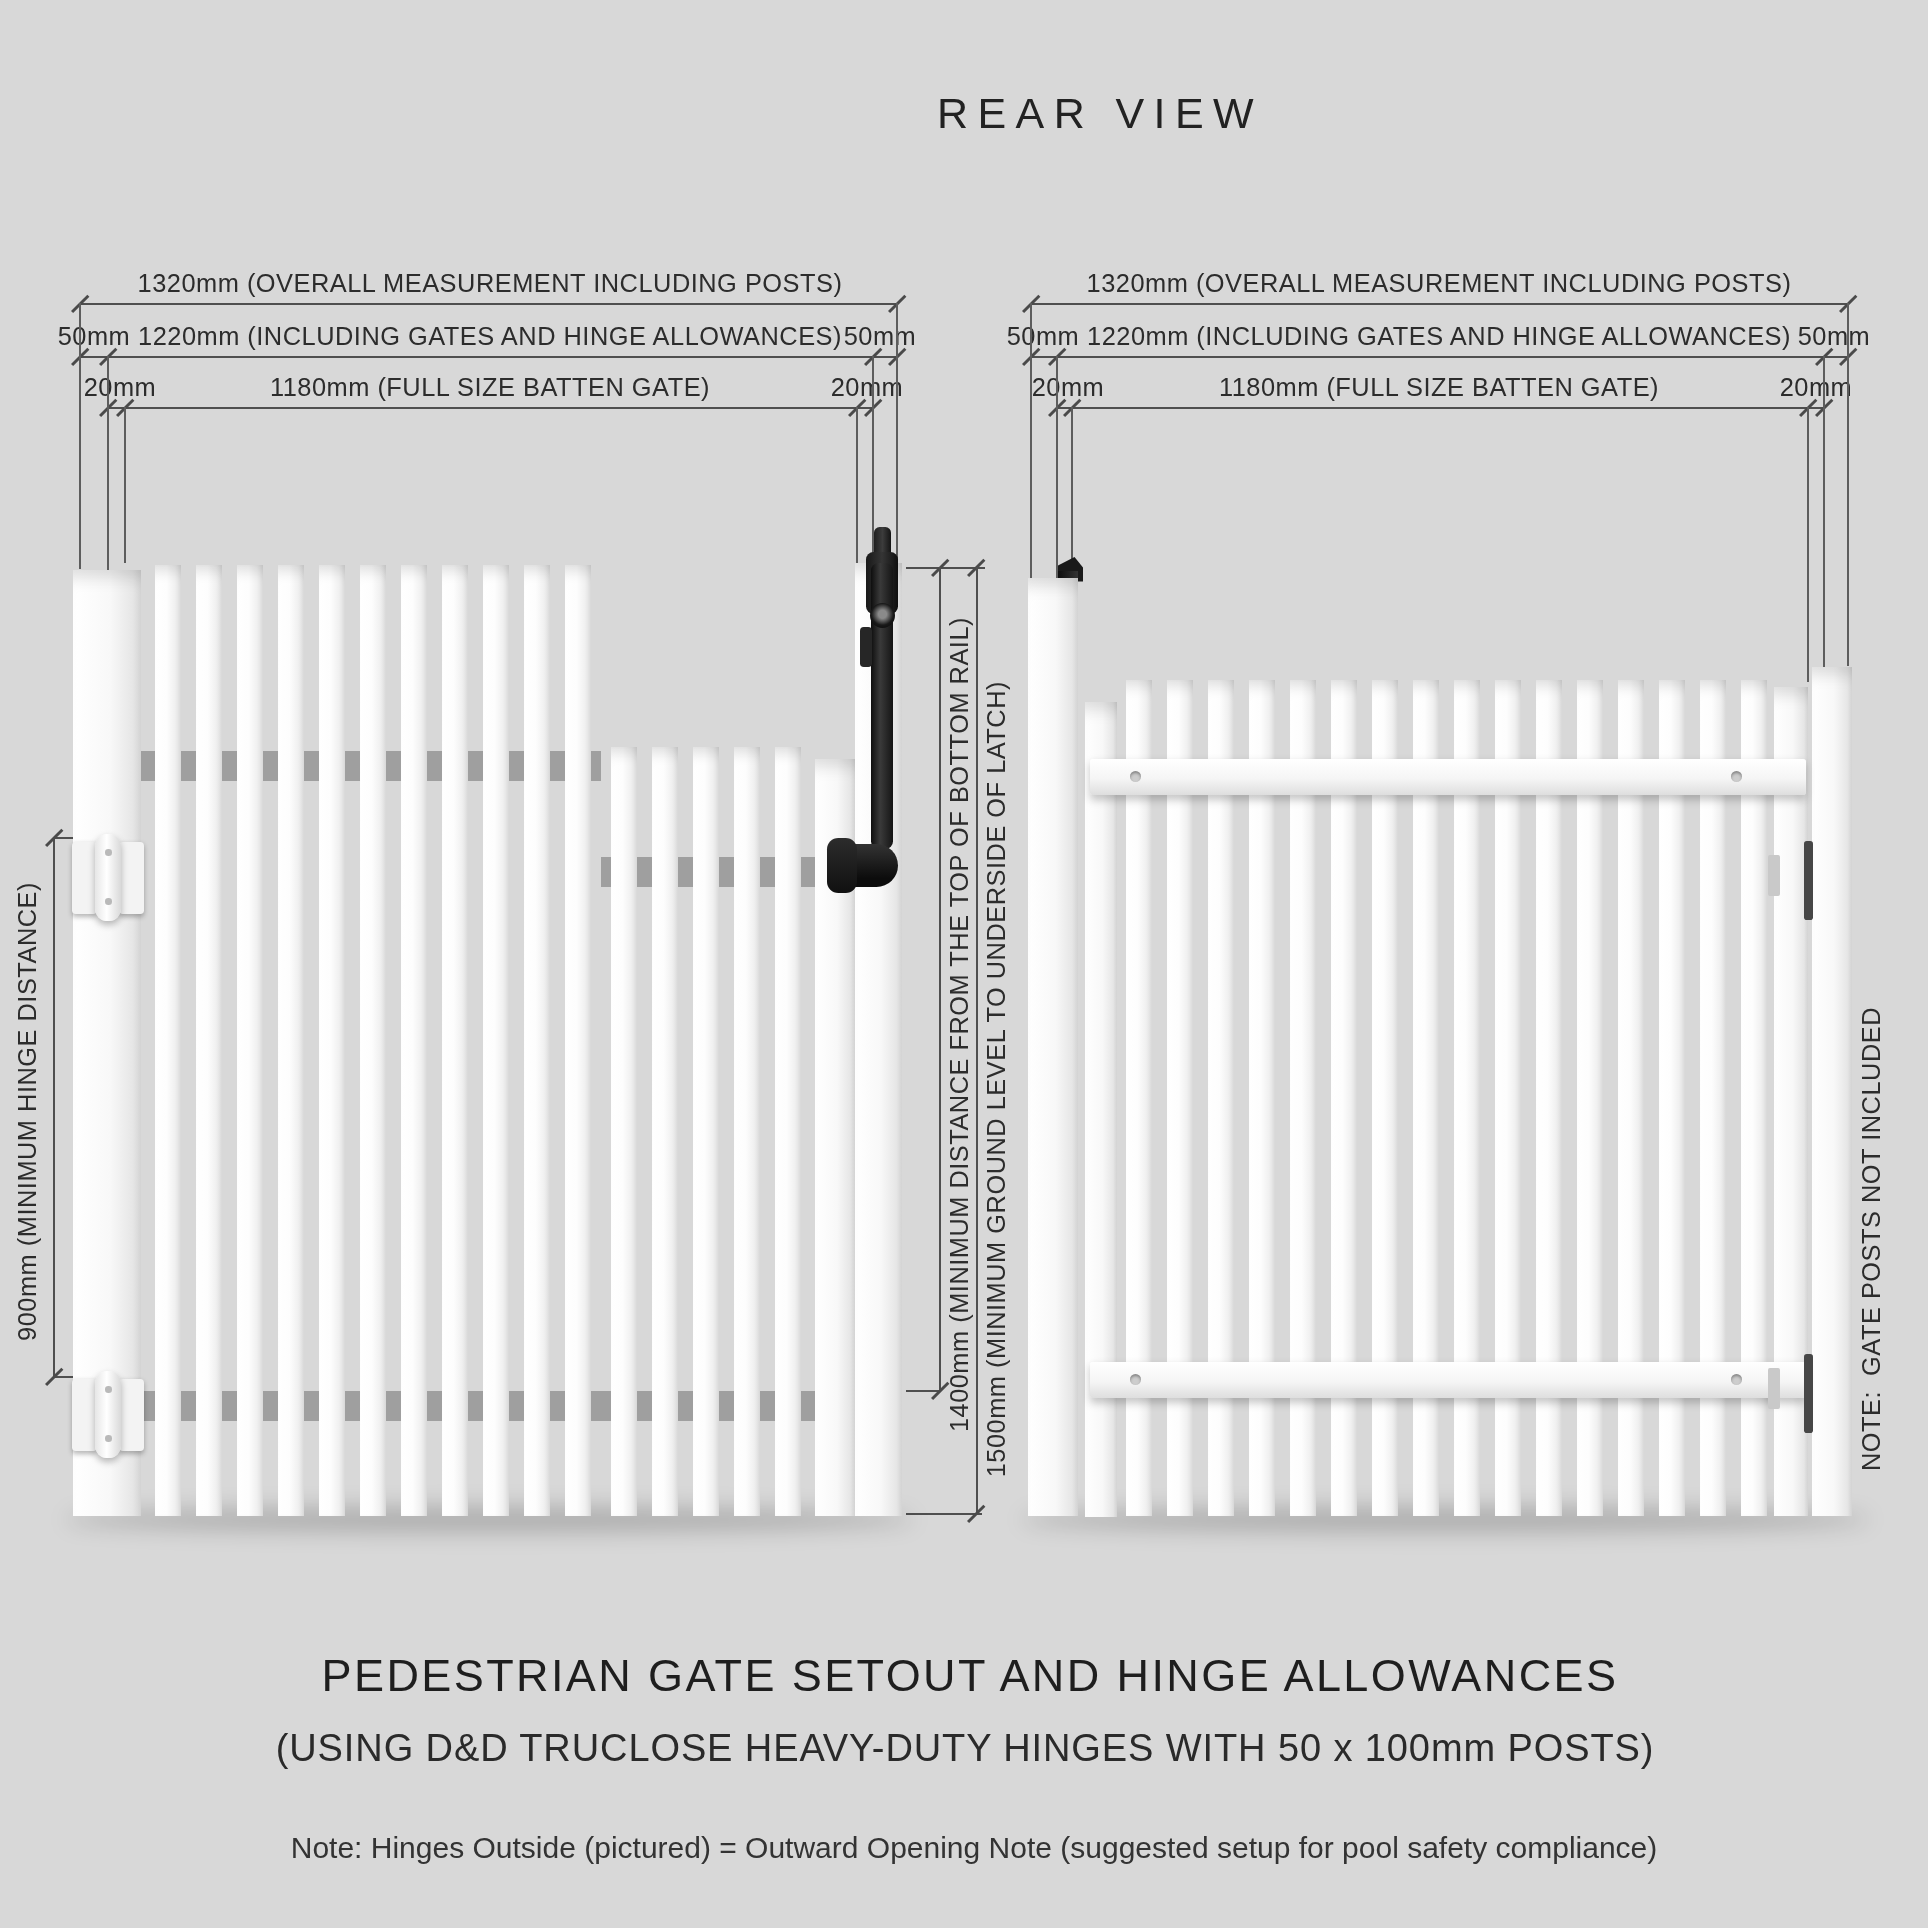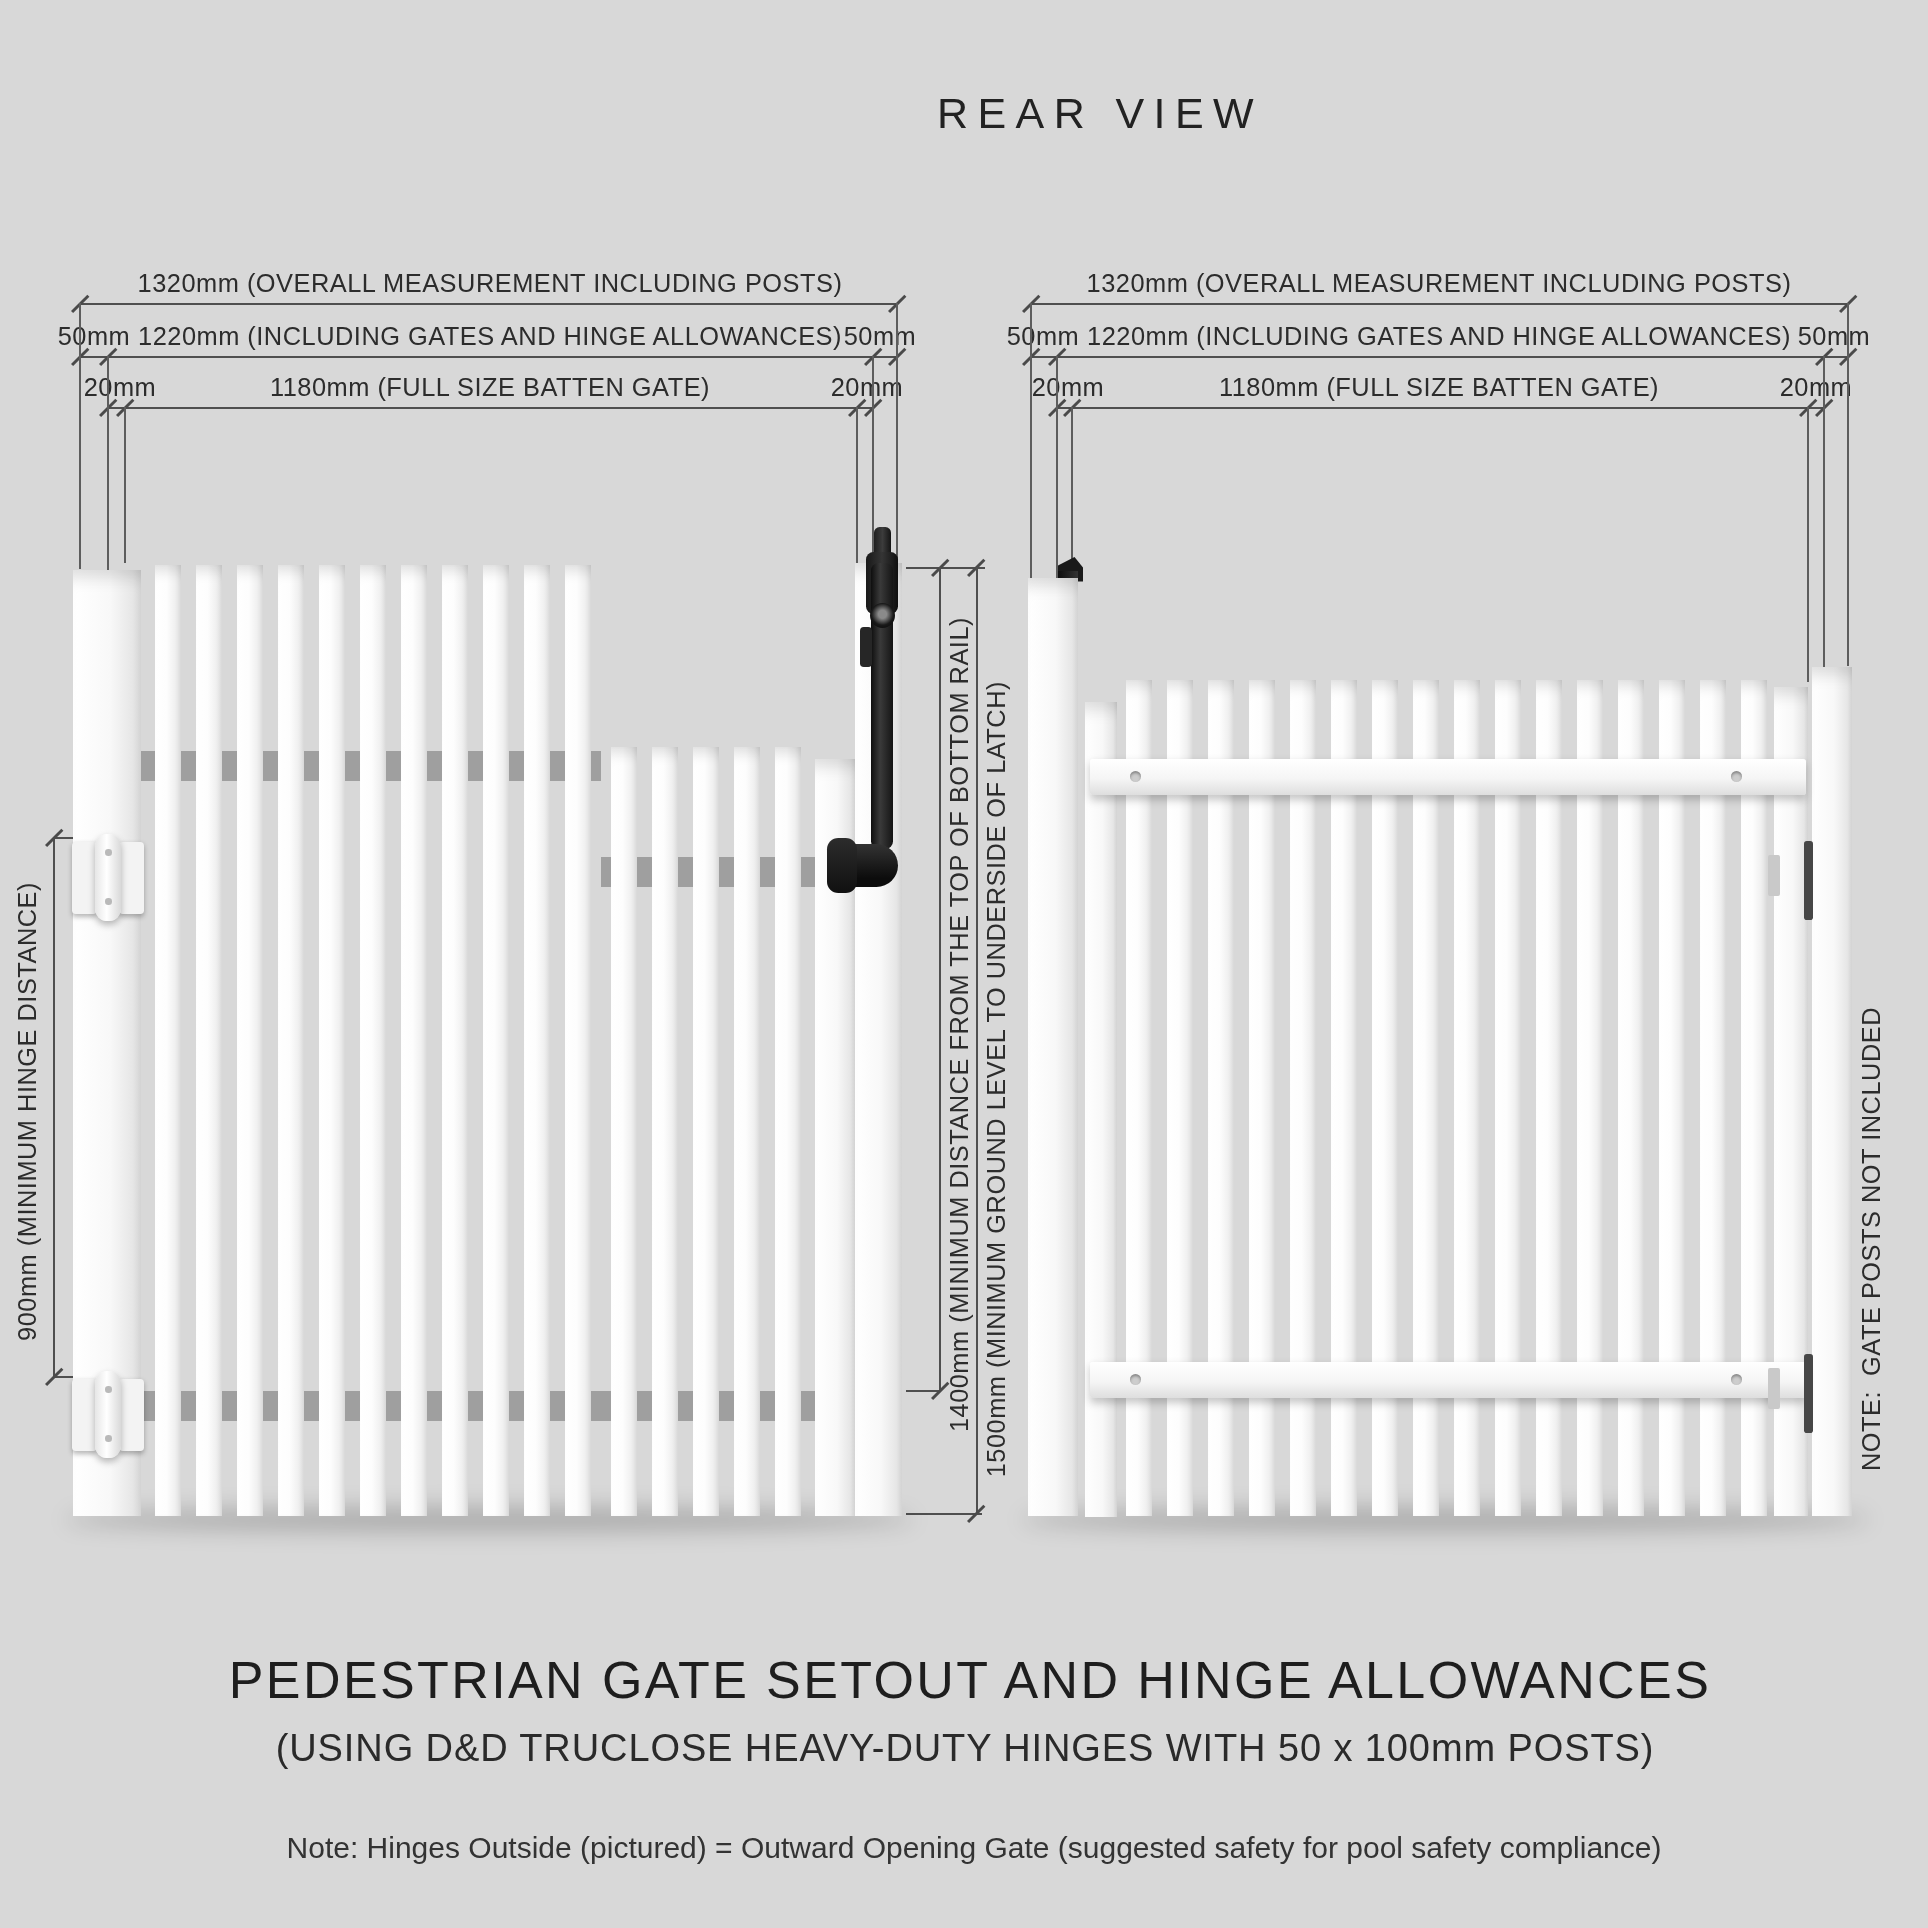--- a/index.html
+++ b/index.html
@@ -60,21 +60,21 @@
           background:linear-gradient(180deg,#2c2c2c,#101010);z-index:6;}
 
   
   .rlatch{position:absolute;left:1058px;top:571px;width:20px;height:266px;z-index:1;
           background:linear-gradient(90deg,#0e0e0e,#333);}
   .rlatch-top{position:absolute;left:1058px;top:557px;width:25.4px;height:24.5px;background:#1a1a1a;
           clip-path:polygon(0 35%,65% 0,100% 45%,100% 100%,0 100%);z-index:1;}
   .rslot{position:absolute;left:1804px;width:9.4px;height:79px;background:#474747;border-radius:2.8px;z-index:3;}
   .rtab{position:absolute;left:1768px;width:12.2px;height:41px;background:#c9c9c9;border-radius:1.9px;z-index:3;}
 
-  .footer-title{position:absolute;left:970px;transform:translateX(-50%);font-size:52px;
+  .footer-title{position:absolute;left:970px;transform:translateX(-50%);font-size:45px;
           letter-spacing:2.4px;color:#1e1e1e;white-space:nowrap;}
   .footer-sub{position:absolute;left:929px;transform:translateX(-50%);font-size:38px;
           letter-spacing:0.9px;color:#2a2a2a;white-space:nowrap;margin-left:36px;}
   .footer-note{position:absolute;left:974px;transform:translateX(-50%);font-size:30px;
           color:#333;white-space:nowrap;}
 </style>
 </head>
 <body>
 
 <div id="canvas">
@@ -248,16 +248,16 @@
 
   <div class="rslot" style="top:841px;"></div>
   <div class="rtab" style="top:855px;"></div>
   <div class="rslot" style="top:1354px;"></div>
   <div class="rtab" style="top:1368px;"></div>
 
   <div class="vlabel" style="left:1857px;top:1007px;">NOTE:  GATE POSTS NOT INCLUDED</div>
 
   <div class="footer-title" style="top:1650px;">PEDESTRIAN GATE SETOUT AND HINGE ALLOWANCES</div>
   <div class="footer-sub" style="top:1727px;">(USING D&amp;D TRUCLOSE HEAVY-DUTY HINGES WITH 50 x 100mm POSTS)</div>
-  <div class="footer-note" style="top:1831px;">Note: Hinges Outside (pictured) = Outward Opening Gate (suggested safety for pool safety compliance)</div>
+  <div class="footer-note" style="top:1831px;">Note: Hinges Outside (pictured) = Outward Opening Note (suggested setup for pool safety compliance)</div>
 
 </div>
 
 
 </body></html>

